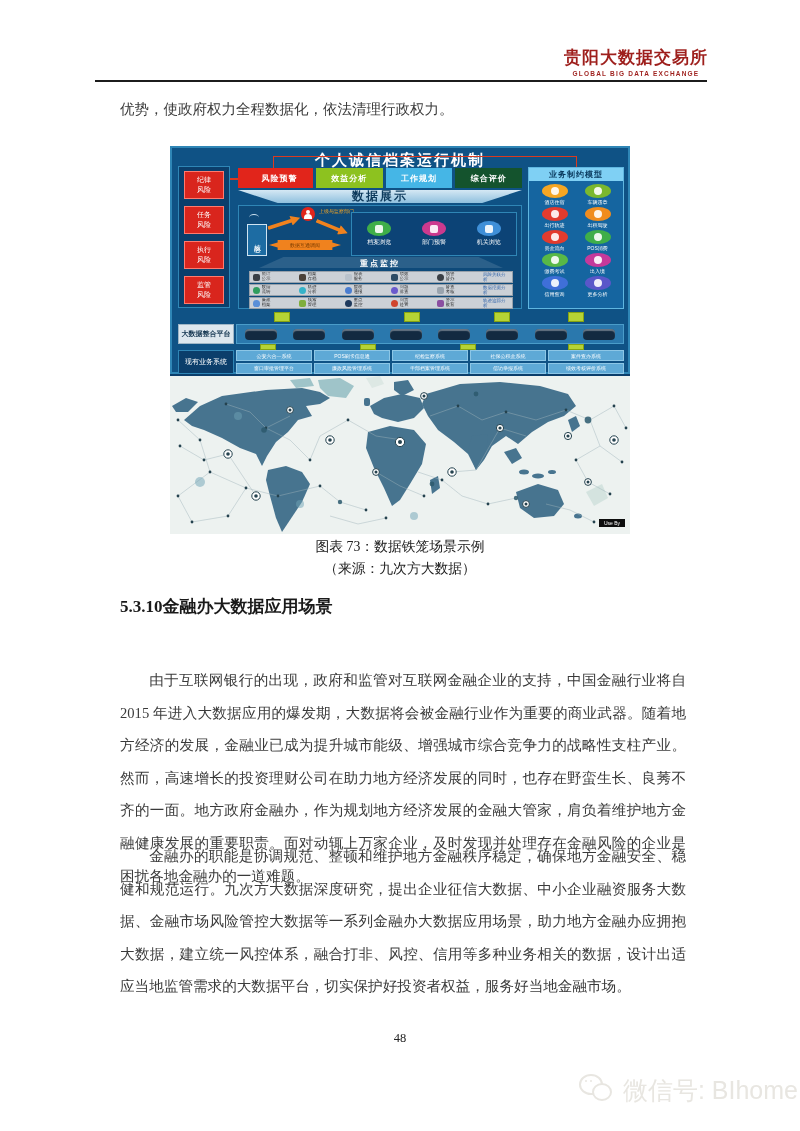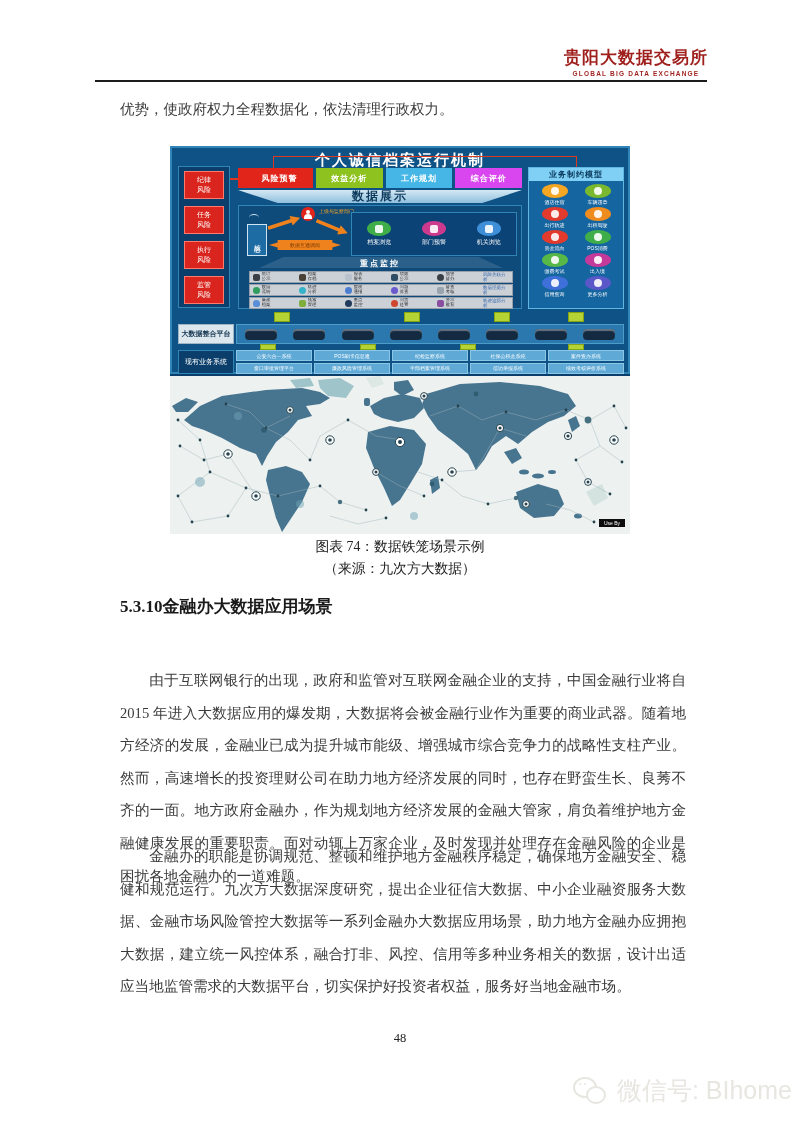--- a/index.html
+++ b/index.html
@@ -18,21 +18,21 @@
   .intro{position:absolute;left:120px;top:100px;width:566px;font-size:14.5px;color:#3a3a3a;}
   .sec-head{position:absolute;left:120px;top:595px;font-size:17px;font-weight:bold;color:#1a1a1a;}
   .para{position:absolute;left:120px;width:566px;font-size:14.6px;line-height:32.6px;
         text-align:justify;text-justify:inter-ideograph;color:#3a3a3a;text-indent:2em;}
   .p1{top:664px;} .p2{top:840px;}
   .fig-caption{position:absolute;left:0;top:538px;width:800px;text-align:center;font-size:13.8px;color:#222;}
   .fig-source{position:absolute;left:0;top:560px;width:800px;text-align:center;font-size:13.8px;color:#222;}
   .page-num{position:absolute;left:0;top:1031px;width:800px;text-align:center;font-size:12.5px;color:#222;}
 
   
-  .wm{position:absolute;right:8px;top:1074px;display:flex;align-items:flex-end;gap:8px;color:#e8e6e1;}
+  .wm{position:absolute;right:2px;top:1074px;display:flex;align-items:flex-start;gap:8px;color:#e8e6e1;}
   .wm-text{font-family:"Liberation Sans","DejaVu Sans",sans-serif;font-size:25px;color:#e8e6e1;}
   .wm-icon{width:36px;height:30px;position:relative;}
   .wm-icon .b1{position:absolute;left:0;top:0;width:20px;height:17px;border:2px solid #e8e6e1;border-radius:50% 50% 45% 50%;}
   .wm-icon .b2{position:absolute;left:13px;top:9px;width:16px;height:14px;border:2px solid #e8e6e1;border-radius:50%;background:#fff;}
   .wm-icon .e1,.wm-icon .e2{position:absolute;width:2px;height:2px;background:#e8e6e1;border-radius:50%;}
   .wm-icon .e1{left:6px;top:6px;} .wm-icon .e2{left:11px;top:6px;}
 
   
   .fig{position:absolute;left:170px;top:146px;width:460px;height:388px;}
   .info{position:absolute;left:0;top:0;width:460px;height:228px;background:#0f5285;
@@ -44,21 +44,21 @@
   .bracket-v1{position:absolute;left:101px;top:8px;width:0;height:12px;border-left:1.5px solid #d93a20;}
   .bracket-v2{position:absolute;left:404px;top:8px;width:0;height:11px;border-left:1.5px solid #d93a20;}
   .leftcol{position:absolute;left:6px;top:18px;width:52px;height:142px;background:#0b3e6b;border:1px solid #2f86b6;
            display:flex;flex-direction:column;justify-content:space-around;align-items:center;box-sizing:border-box;}
   .risk{width:38px;height:26px;background:#d9251d;border:1px solid #ff7a6e;color:#fff;font-size:7px;
         line-height:1.3;display:flex;align-items:center;justify-content:center;text-align:center;}
   .risk span{width:2.2em;}
   .red-link{position:absolute;left:58px;top:30px;width:9px;height:2px;background:#d93a20;}
   .modrow{position:absolute;left:66px;top:20px;width:284px;height:20px;display:flex;gap:3px;}
   .mod{flex:1;color:#fff;font-weight:bold;font-size:8px;display:flex;align-items:center;justify-content:center;letter-spacing:1px;}
-  .m-red{background:#e1251b;padding-left:8px;} .m-green{background:#8dc21f;} .m-sky{background:#45b6e6;} .m-purple{background:#d946ef;}
+  .m-red{background:#e1251b;padding-left:8px;} .m-green{background:#8dc21f;} .m-sky{background:#45b6e6;} .m-purple{background:#14532d;}
   .trap{position:absolute;left:66px;top:42px;width:284px;height:13px;
         background:linear-gradient(#d5e8f4,#8fc0de);clip-path:polygon(0 0,100% 0,86% 100%,14% 100%);
         display:flex;align-items:center;justify-content:center;color:#0d3a5c;font-weight:bold;font-size:12px;letter-spacing:2px;}
   .midpanel{position:absolute;left:66px;top:57px;width:284px;height:104px;background:#0e4a7a;border:1px solid #2f86b6;box-sizing:border-box;}
   .person{position:absolute;left:62px;top:1px;width:14px;height:14px;background:#e1251b;border-radius:50%;}
   .person:before{content:"";position:absolute;left:5px;top:2.5px;width:4px;height:4px;background:#fff;border-radius:50%;}
   .person:after{content:"";position:absolute;left:3px;top:7px;width:8px;height:5px;background:#fff;border-radius:4px 4px 0 0;}
   .person-tag{position:absolute;left:80px;top:2px;width:40px;color:#f5a623;font-size:5px;line-height:1.3;}
   .core{position:absolute;left:8px;top:18px;width:18px;height:30px;background:#1d6ca3;border:1px solid #cfe4f2;
         color:#fff;font-size:6.5px;display:flex;align-items:center;justify-content:center;}
@@ -498,21 +498,21 @@
         <circle cx="30" cy="106" r="5"></circle>
           <circle cx="130" cy="128" r="4"></circle>
           <circle cx="244" cy="140" r="4"></circle>
           <circle cx="68" cy="40" r="4"></circle>
       </g>
     </svg>
     <div class="map-badge">Use By</div>
   </div>
 </div>
 
-<div class="fig-caption">图表 74：数据铁笼场景示例</div>
+<div class="fig-caption">图表 73：数据铁笼场景示例</div>
 <div class="fig-source">（来源：九次方大数据）</div>
 
 <div class="sec-head">5.3.10金融办大数据应用场景</div>
 <div class="para p1">由于互联网银行的出现，政府和监管对互联网金融企业的支持，中国金融行业将自 2015 年进入大数据应用的爆发期，大数据将会被金融行业作为重要的商业武器。随着地方经济的发展，金融业已成为提升城市能级、增强城市综合竞争力的战略性支柱产业。然而，高速增长的投资理财公司在助力地方经济发展的同时，也存在野蛮生长、良莠不齐的一面。地方政府金融办，作为规划地方经济发展的金融大管家，肩负着维护地方金融健康发展的重要职责。面对动辄上万家企业，及时发现并处理存在金融风险的企业是困扰各地金融办的一道难题。</div>
 <div class="para p2">金融办的职能是协调规范、整顿和维护地方金融秩序稳定，确保地方金融安全、稳健和规范运行。九次方大数据深度研究，提出企业征信大数据、中小企业融资服务大数据、金融市场风险管控大数据等一系列金融办大数据应用场景，助力地方金融办应拥抱大数据，建立统一风控体系，融合打非、风控、信用等多种业务相关的数据，设计出适应当地监管需求的大数据平台，切实保护好投资者权益，服务好当地金融市场。</div>
 
 <div class="page-num">48</div>
 <div class="wm">
   <div class="wm-icon">
     <div class="b1"></div>

